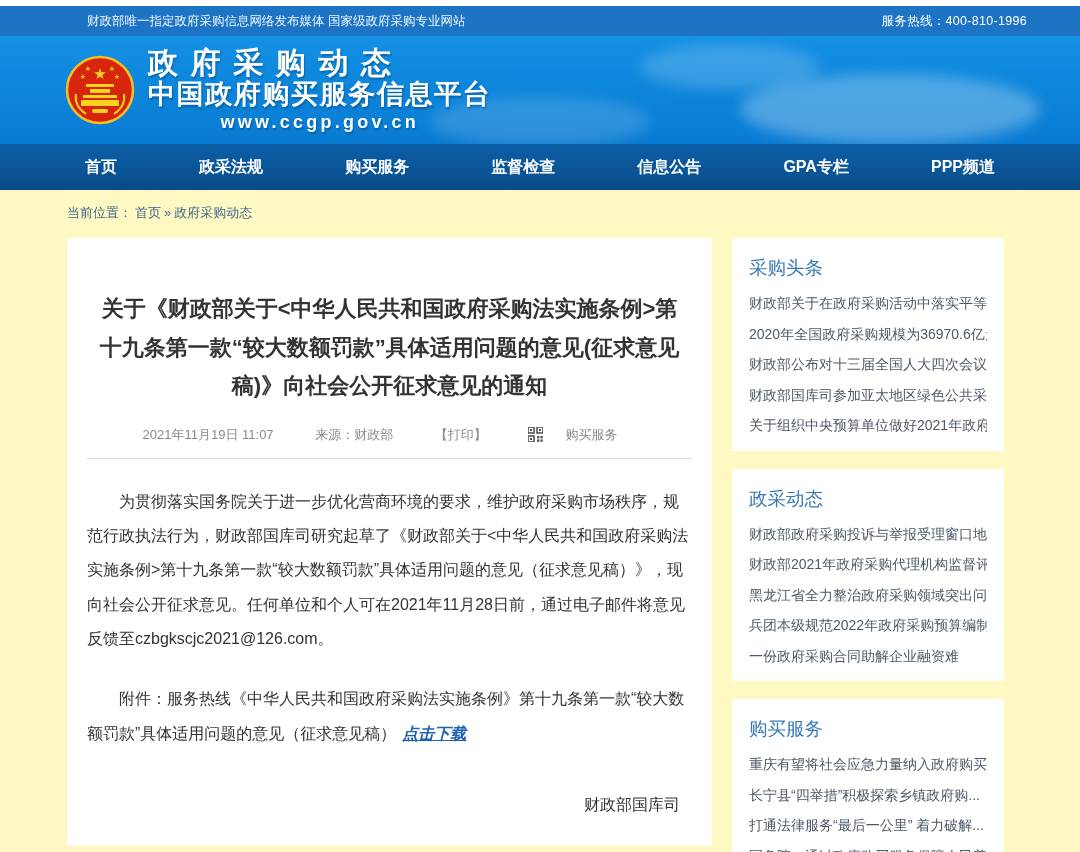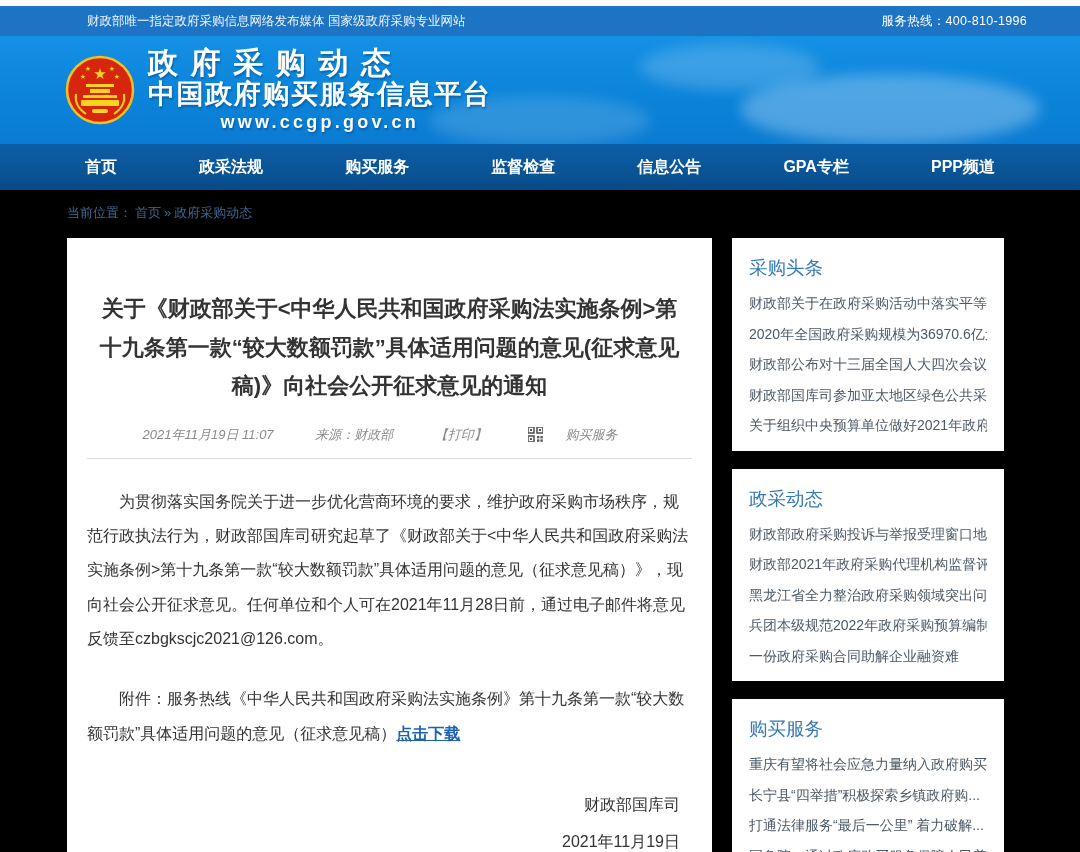--- a/index.html
+++ b/index.html
@@ -28,41 +28,41 @@
   .site-subtitle { font-size:27px; font-weight:bold; letter-spacing:.06em; line-height:1.15; white-space:nowrap; }
   .site-url { font-size:18px; font-weight:bold; letter-spacing:.18em; text-align:center; margin-top:2px; }
 
   
   .nav { height:46px; background:linear-gradient(180deg,#0c5ea8 0%,#0a5496 60%,#094a86 100%);
     display:flex; align-items:center; }
   .nav-inner { width:930px; margin-left:75px; display:flex; justify-content:space-between; }
   .nav-item { color:#fff; font-size:16px; font-weight:bold; cursor:pointer; white-space:nowrap; padding:6px 10px; }
 
   
-  .content-bg { background:#000000; height:662px; padding-top:14px; }
+  .content-bg { background:#fef9c3; height:662px; padding-top:14px; }
   .breadcrumb { margin-left:67px; font-size:13px; color:#40678f; height:20px; margin-bottom:14px; }
   .breadcrumb span { margin-right:3px; }
   .crumb-link { cursor:pointer; }
 
   .content-row { display:flex; margin-left:67px; }
   .left-col { width:645px; margin-right:20px; }
   .right-col { width:272px; }
 
   
   .article-panel { background:#fff; min-height:577px; padding:52px 20px 30px 20px; }
   .article-title { font-size:22px; font-weight:bold; color:#333; text-align:center;
     line-height:1.75; padding:0 12px; }
   .article-meta { text-align:center; font-size:13px; color:#8a8a8a; margin-top:20px;
     padding-bottom:14px; border-bottom:1px solid #ddd; }
-  .article-meta span { margin:0 19px;font-style:italic; }
+  .article-meta span { margin:0 19px; }
   .meta-print { cursor:pointer; }
   .meta-scan { cursor:pointer; }
   .qr-icon { display:inline-block; vertical-align:-3px; margin-right:3px; }
   .article-body p { font-size:16px; color:#333; line-height:2.15; text-indent:2em; margin-top:26px; }
-  .download-link { color:#1e62b0; font-weight:bold; text-decoration:underline; cursor:pointer; margin-left:0; }
+  .download-link { color:#1e62b0; font-weight:bold; text-decoration:underline; cursor:pointer; margin-left:6px;font-style:italic; }
   .signature { text-align:right; font-size:16px; color:#333; padding-right:12px; }
   .signature-org { margin-top:44px; }
   .signature-date { margin-top:16px; }
 
   
   .side-box { background:#fff; padding:13px 17px 10px 17px; margin-bottom:18px; }
   .side-title { color:#3579b5; font-size:18.5px; margin:4px 0 8px 0; font-weight:normal; cursor:pointer; }
   .side-item { font-size:14px; color:#4c5966; line-height:2.18; white-space:nowrap;
     overflow:hidden; cursor:pointer; }
 </style>
@@ -150,21 +150,20 @@
           </span>
         </div>
 
         <div class="article-body">
           <p>为贯彻落实国务院关于进一步优化营商环境的要求，维护政府采购市场秩序，规范行政执法行为，财政部国库司研究起草了《财政部关于&lt;中华人民共和国政府采购法实施条例&gt;第十九条第一款“较大数额罚款”具体适用问题的意见（征求意见稿）》，现向社会公开征求意见。任何单位和个人可在2021年11月28日前，通过电子邮件将意见反馈至czbgkscjc2021@126.com。</p>
           <p><span>附件：服务热线《中华人民共和国政府采购法实施条例》第十九条第一款“较大数额罚款”具体适用问题的意见（征求意见稿）</span><span class="download-link">点击下载</span></p>
         </div>
 
         <div class="signature">
           <div class="signature-org">财政部国库司</div>
-          <div class="signature-date">2021年11月19日</div>
         </div>
       </div>
 
     </div>
 
     <div class="right-col">
 
       <div class="side-box">
         <h3 class="side-title">采购头条</h3>
         <div class="side-item">财政部关于在政府采购活动中落实平等...</div>

